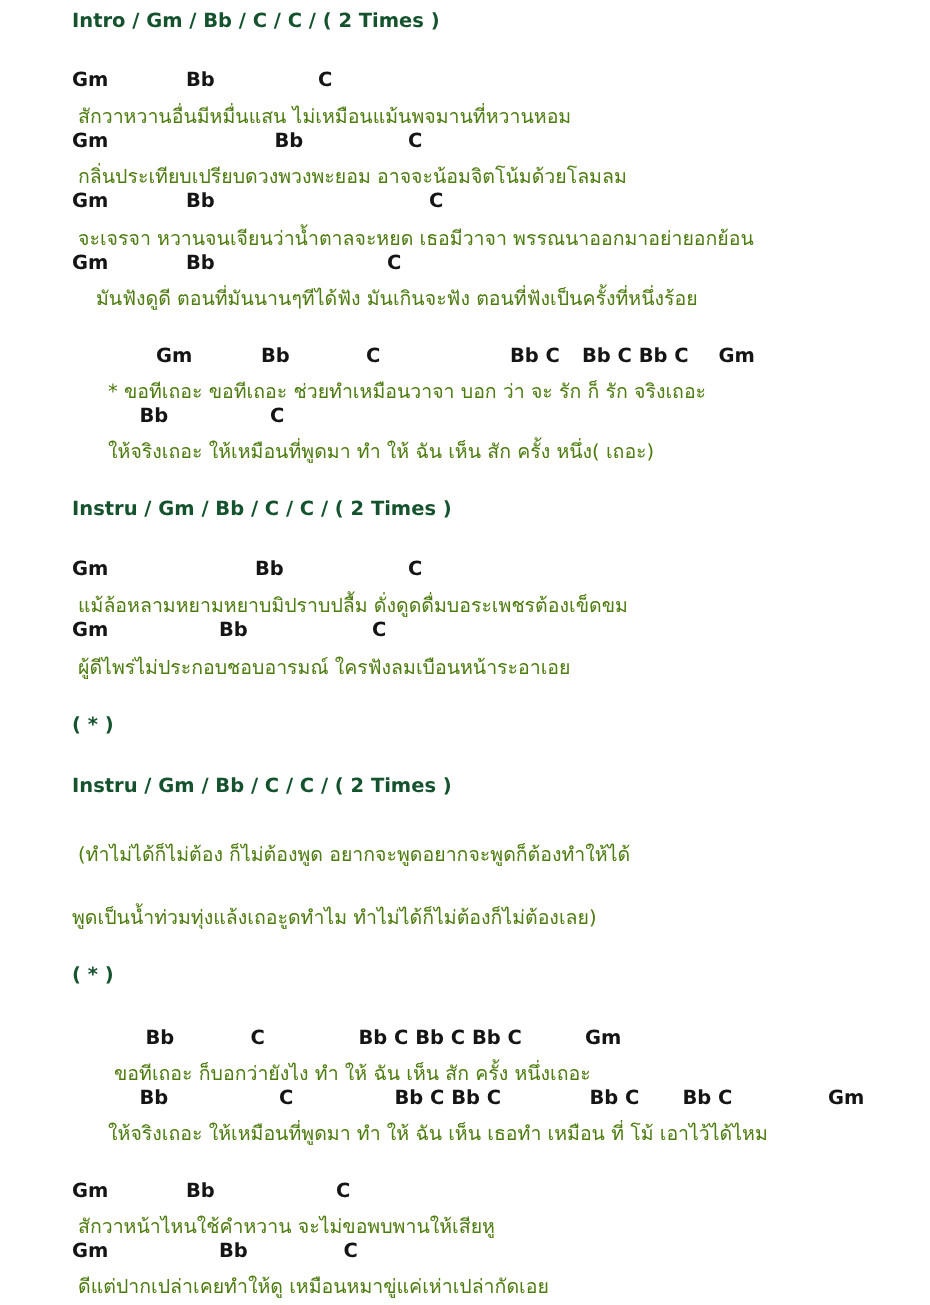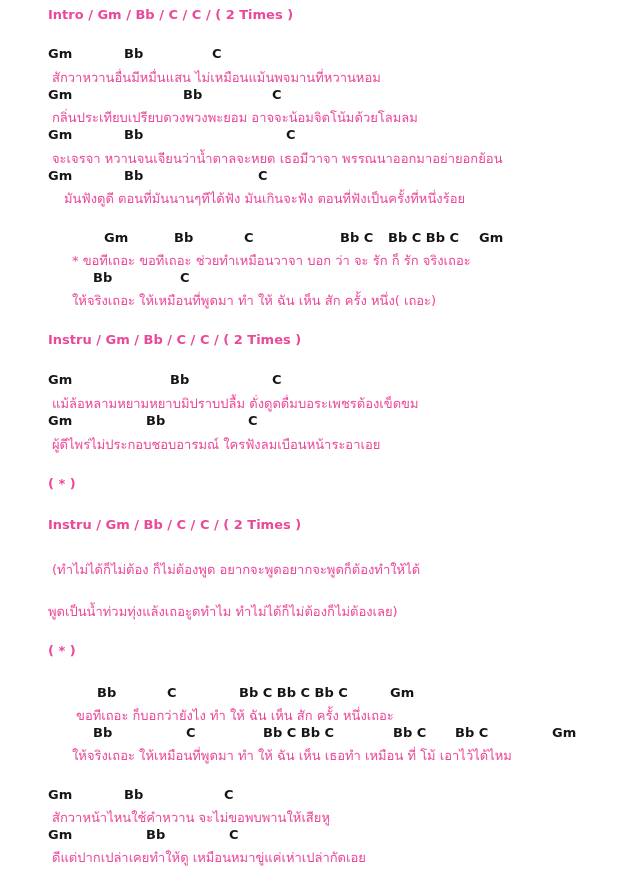--- a/index.html
+++ b/index.html
@@ -1,21 +1,21 @@
 <!DOCTYPE html>
 <html><head>
 <meta charset="utf-8">
 <style>
   html, body { margin:0; padding:0; background:#ffffff; }
   body { width:620px; height:870px; position:relative; overflow:hidden;
          font-family:"DejaVu Sans", "Liberation Sans", sans-serif; color:#111; }
   .line { position:absolute; left:0; width:620px; height:18px; white-space:nowrap; }
   .chord-line span { position:absolute; top:0; font-weight:bold; font-size:13px; color:#151515; }
-  .lyric { position:absolute; top:0; font-size:13px; color:#ec4899; }
-  .heading { position:absolute; top:0; font-weight:bold; font-size:13px; color:#ec4899; }
+  .lyric { position:absolute; top:0; font-size:13px; color:#4d7c0f; }
+  .heading { position:absolute; top:0; font-weight:bold; font-size:13px; color:#14532d; }
 </style>
 </head>
 <body>
 
 <div id="sheet">
     <div class="line" style="top: 7px;">
       <span class="heading" style="left: 48px;">Intro  / Gm / Bb / C / C / ( 2 Times )</span>
     </div>
     <div class="line chord-line" style="top: 46px;">
       <span style="left: 48px;">Gm</span>

